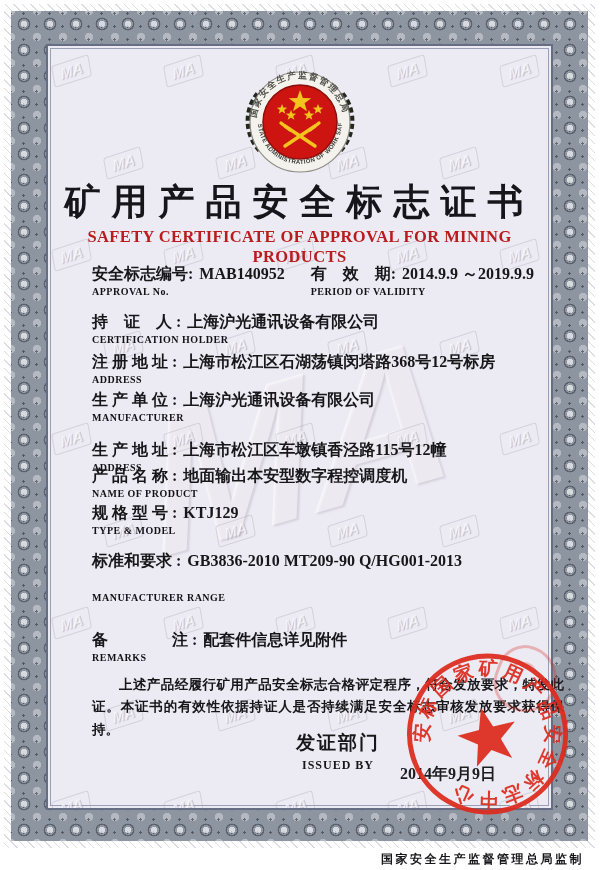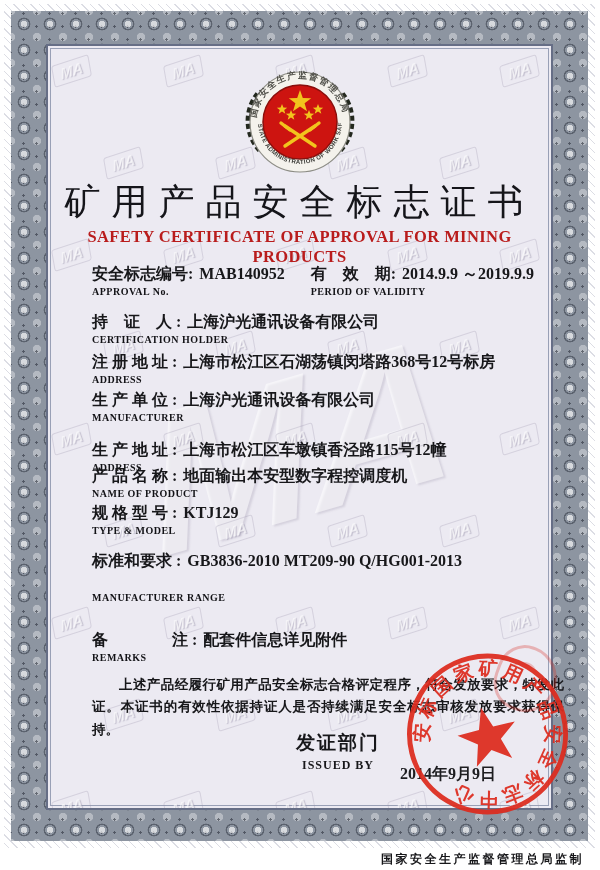--- a/index.html
+++ b/index.html
@@ -30,21 +30,21 @@
       font-family:"Liberation Sans","DejaVu Sans",sans-serif;font-weight:bold;font-style:italic;
       font-size:15px;line-height:20px;padding:0 7px;}
   .wm-big{position:absolute;left:95px;top:300px;transform:rotate(-16deg) skewX(-8deg);
       color:rgba(255,255,255,.55);text-shadow:2px 2px 2px rgba(130,124,152,.22);
       font-family:"Liberation Sans","DejaVu Sans",sans-serif;font-weight:bold;font-style:italic;
       font-size:200px;line-height:200px;pointer-events:none;}
   
   .content{position:absolute;inset:0;}
   .emblem{position:absolute;left:50%;top:8px;transform:translateX(-50%);}
   .title{position:absolute;left:0;right:0;top:132px;text-align:center;
-         font-size:36px;font-weight:normal;letter-spacing:11px;color:#15151a;}
+         font-size:36px;font-weight:bold;letter-spacing:11px;color:#15151a;}
   .subtitle{position:absolute;left:0;right:0;top:181px;text-align:center;
             font-size:16.5px;font-weight:bold;letter-spacing:.4px;color:#b91c1c;}
   .row{position:absolute;left:44px;right:20px;}
   .lab{font-size:16px;font-weight:bold;white-space:nowrap;}
   .val{font-size:16px;font-weight:bold;margin-left:6px;white-space:nowrap;}
   .cap{font-size:10px;font-weight:bold;letter-spacing:.5px;margin-top:1px;color:#121216;}
   .tworow{display:flex;gap:26px;}
   .statement{position:absolute;left:44px;top:628px;width:472px;
              font-size:13.5px;font-weight:bold;line-height:1.65;text-indent:2em;text-align:justify;}
   .issued{position:absolute;left:0;width:508px;top:684px;text-align:center;padding-left:36px;}

